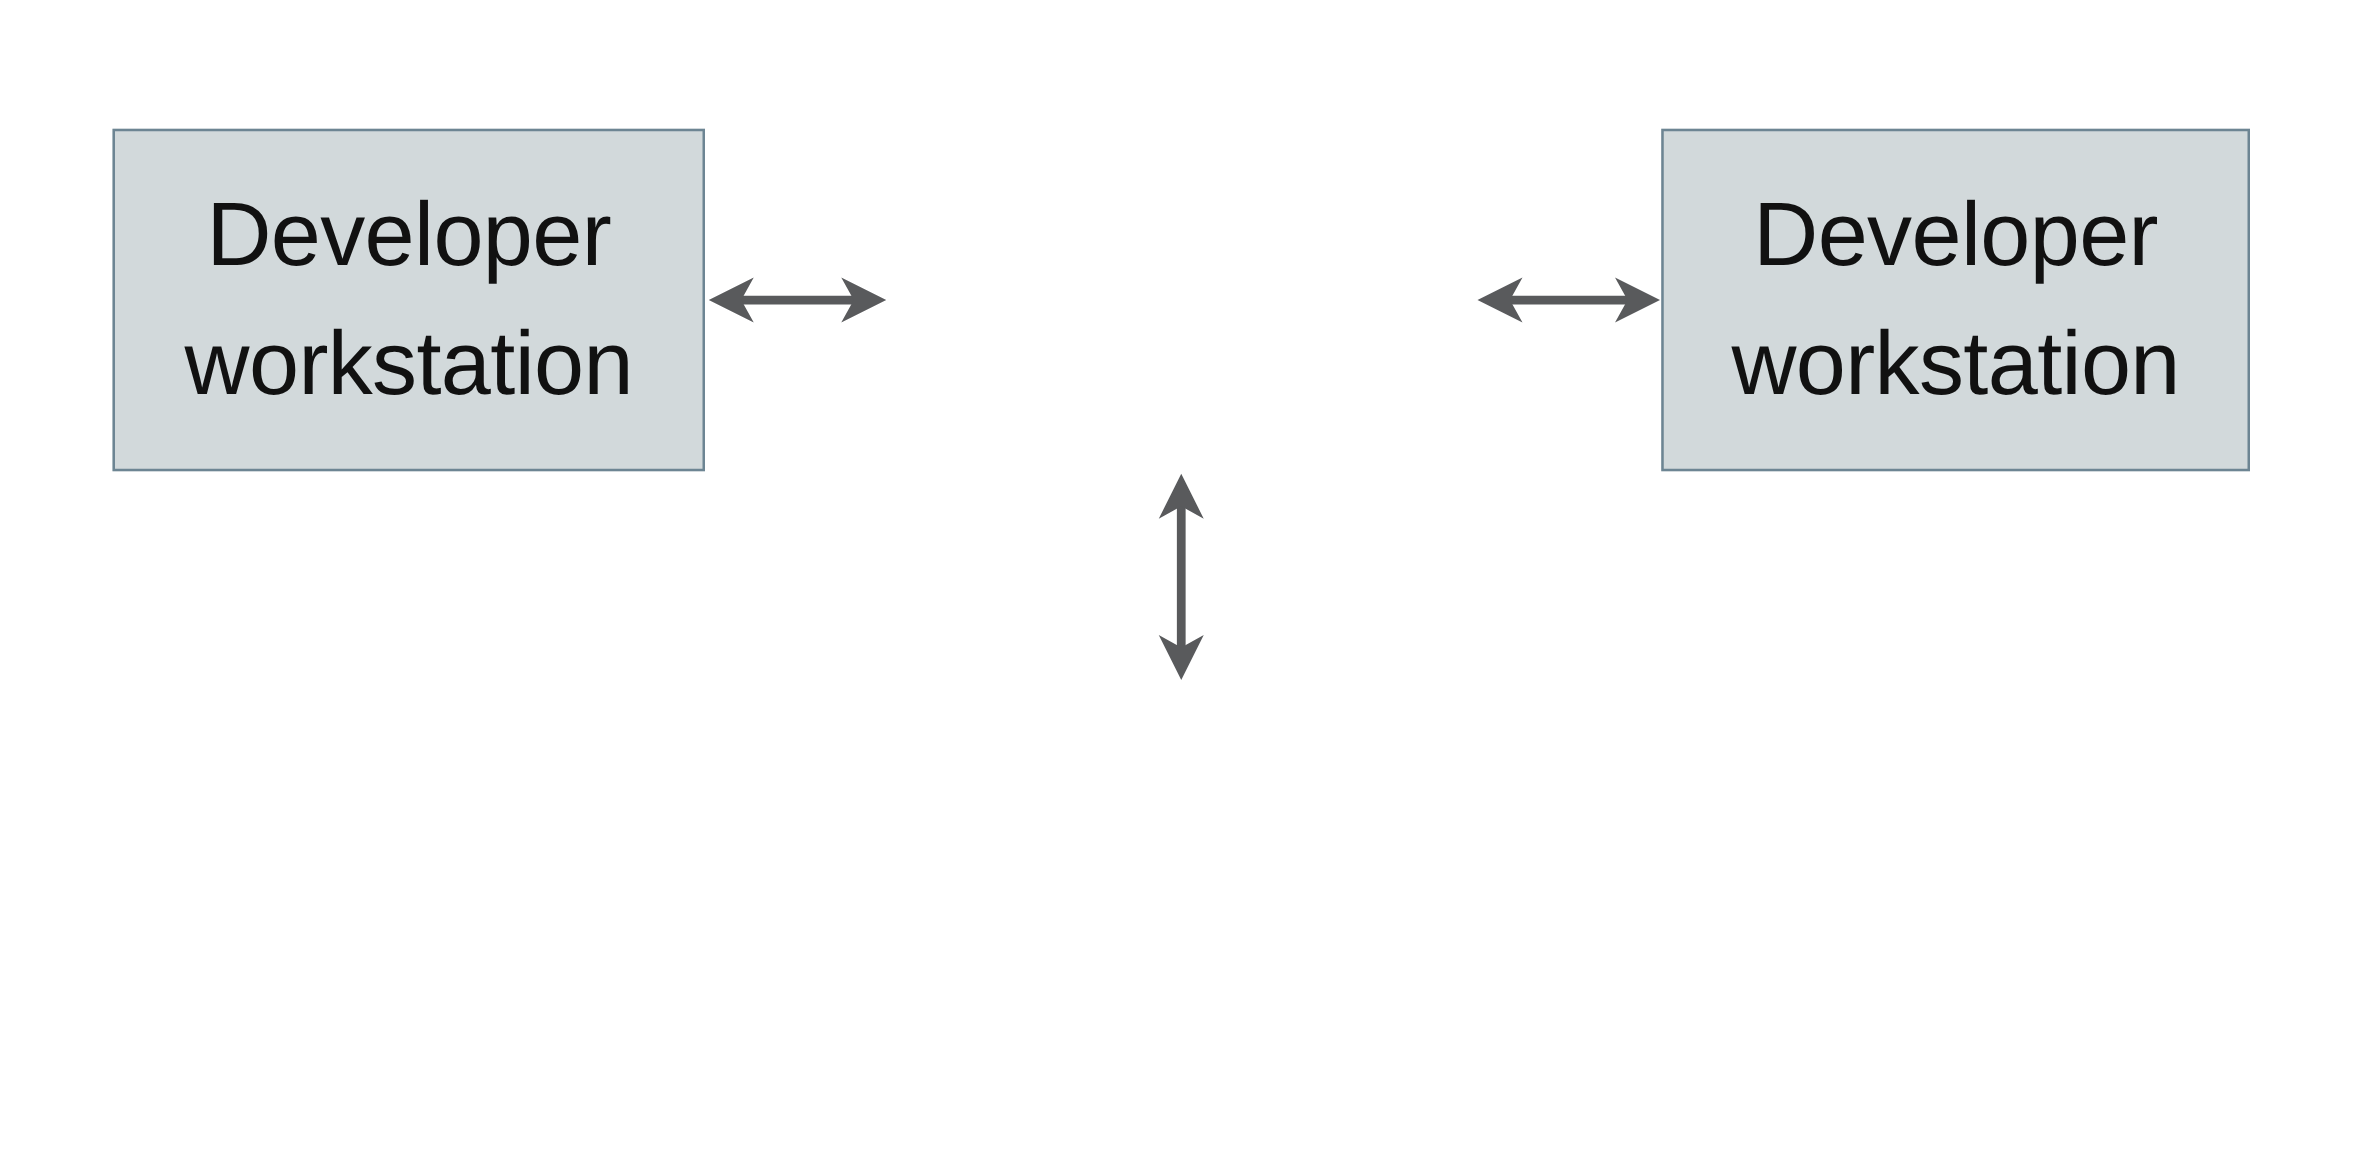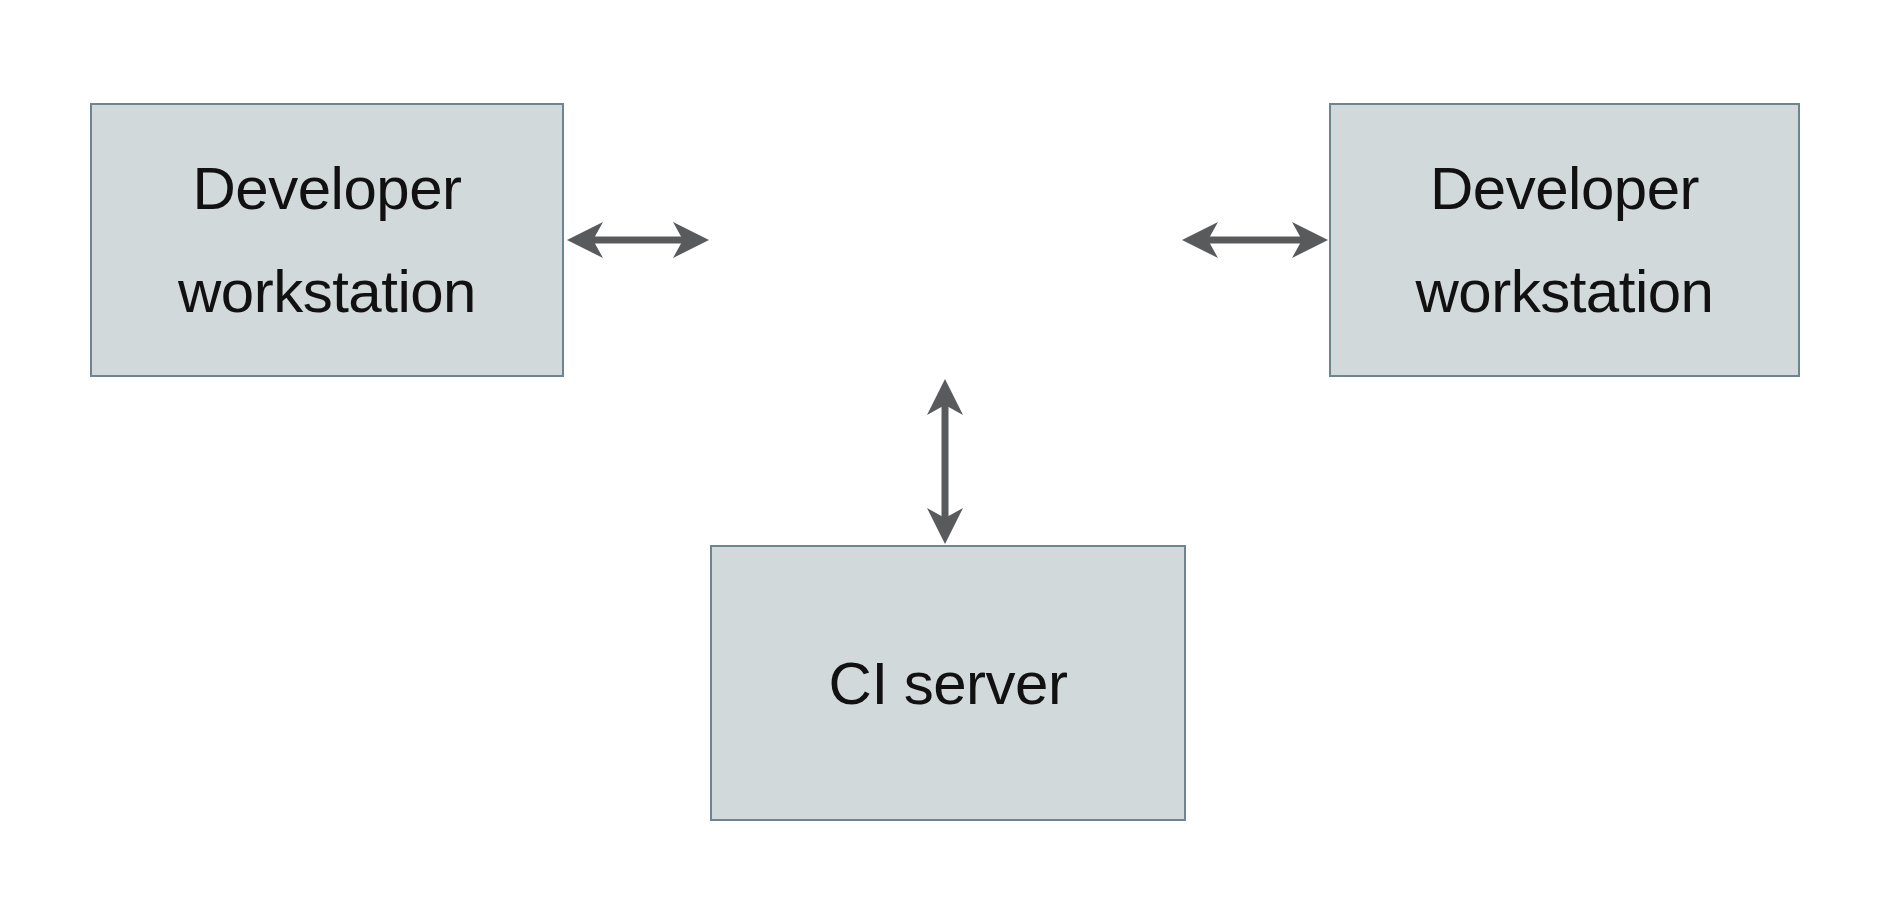--- a/index.html
+++ b/index.html
@@ -28,21 +28,21 @@
     background: var(--box-fill);
     border: 2px solid var(--box-border);
     display: flex;
     flex-direction: column;
     align-items: center;
     justify-content: center;
     text-align: center;
   }
   .node .line {
     display: block;
-    font-size: 60px;
+    font-size: 72px;
     line-height: 103px;
     color: var(--text);
     letter-spacing: -0.5px;
     white-space: nowrap;
   }
   #node-dev-left   { left: 90px;   top: 103px; width: 474px; height: 274px; }
   #node-cache      { left: 710px;  top: 103px; width: 471px; height: 274px; }
   #node-dev-right  { left: 1329px; top: 103px; width: 471px; height: 274px; }
   #node-ci         { left: 710px;  top: 545px; width: 476px; height: 276px; }
 
@@ -64,23 +64,20 @@
     <span class="line">Developer</span>
     <span class="line">workstation</span>
   </div>
 
 
   <div class="node" id="node-dev-right">
     <span class="line">Developer</span>
     <span class="line">workstation</span>
   </div>
 
-  <div class="node" id="node-ci">
-    <span class="line">CI server</span>
-  </div>
 
   <div class="edge" id="edge-left">
     <svg viewBox="0 0 144 44" preserveAspectRatio="none">
       <line class="shaft" x1="24" y1="22" x2="120" y2="22"></line>
       <polygon class="head" points="1,22 37,4 27,22 37,40"></polygon>
       <polygon class="head" points="143,22 107,4 117,22 107,40"></polygon>
     </svg>
   </div>
 
   <div class="edge" id="edge-right">

